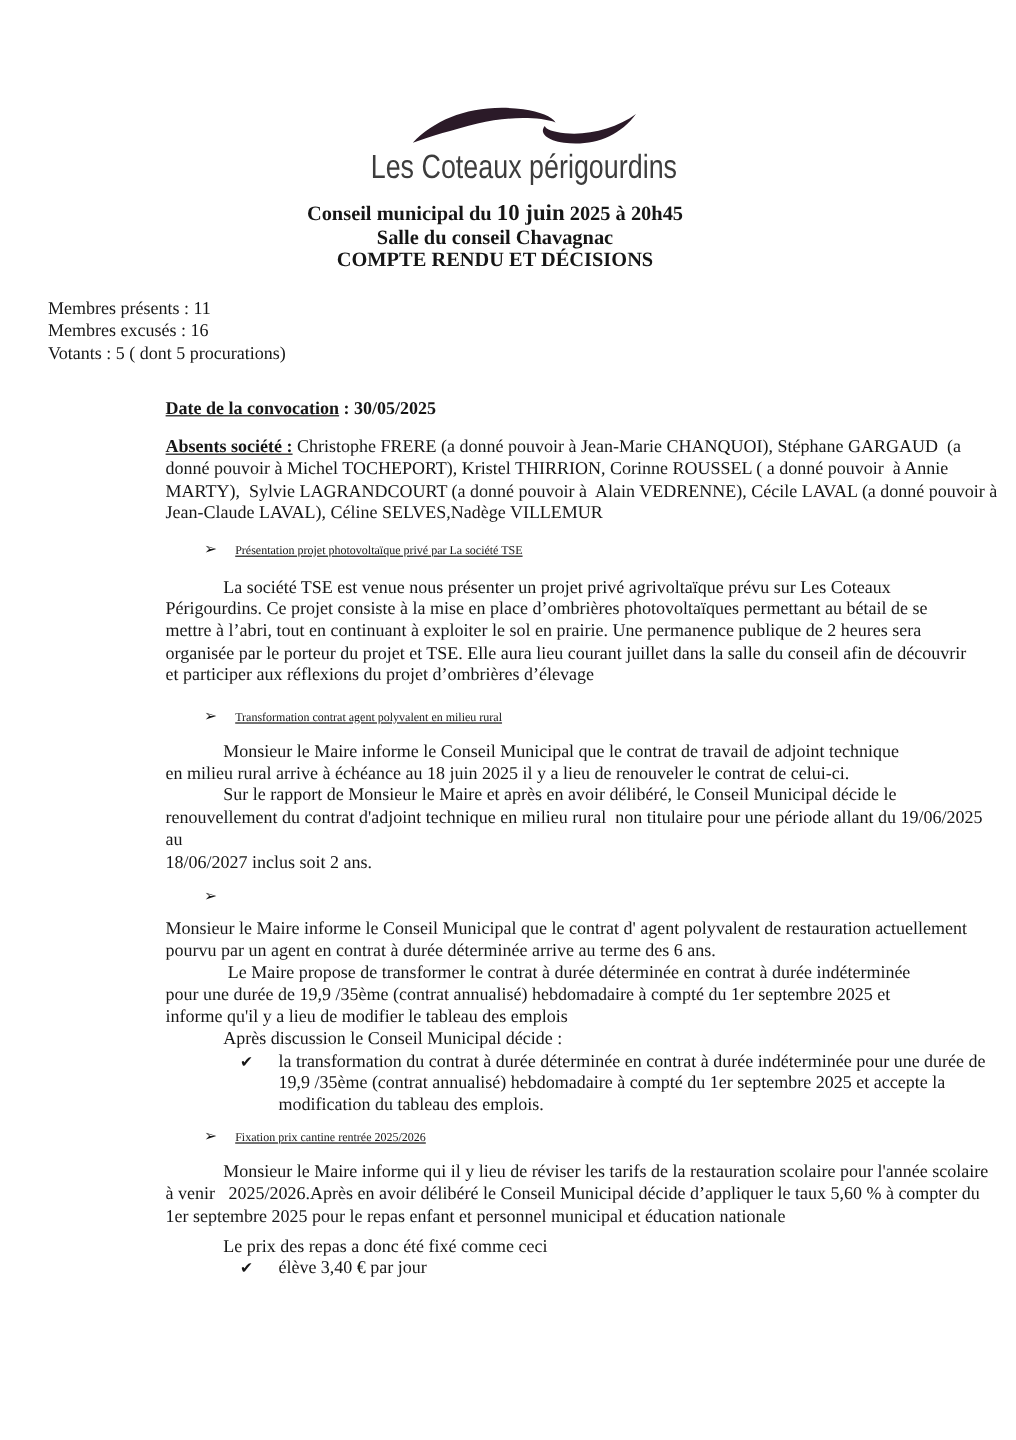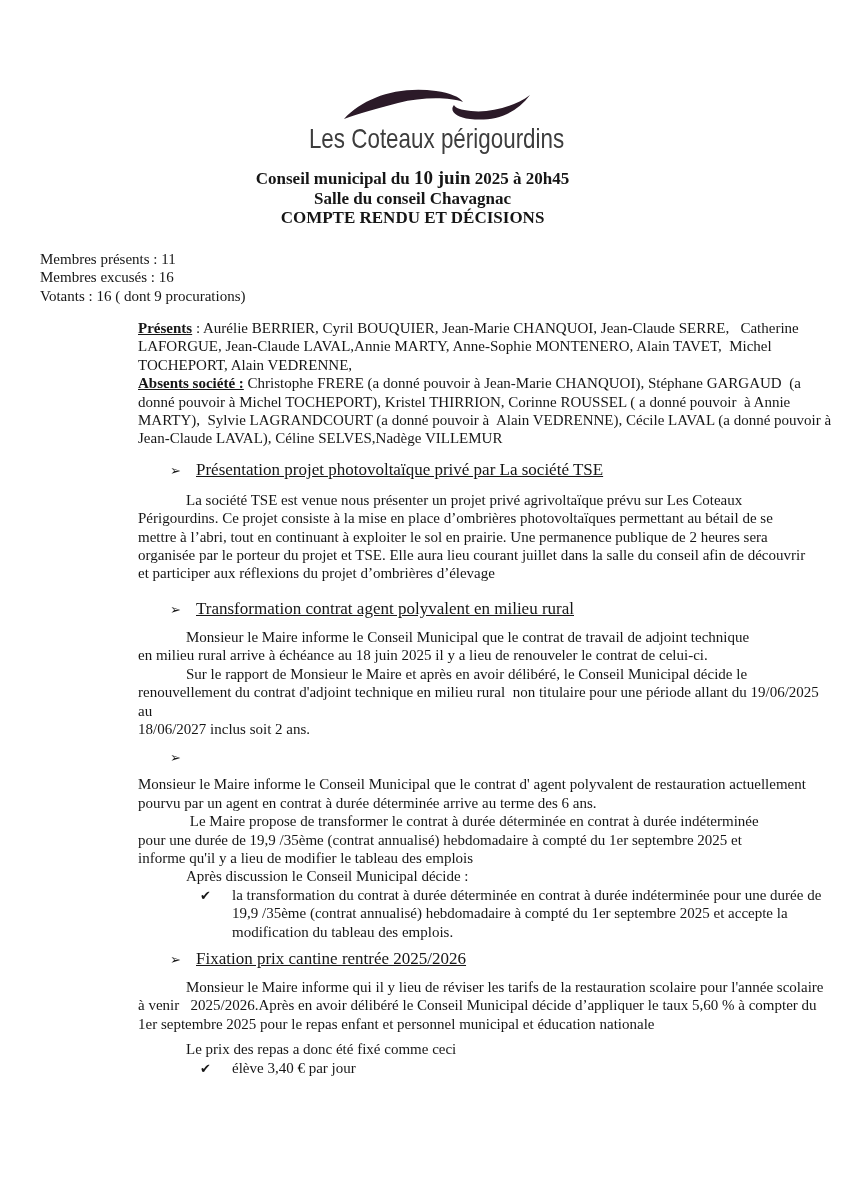--- a/index.html
+++ b/index.html
@@ -57,21 +57,21 @@
   .participants-block { margin-top: 14px; }
   .secretary { margin-top: 15px; line-height: 18.4px; }
 
   
   .heading { display: flex; align-items: baseline; margin-left: 32px; }
   .hglyph {
     width: 26px; flex: none;
     font-family: "DejaVu Sans", sans-serif;
     font-size: 13px;
   }
-  .htext { text-decoration: underline; font-size: 17px; line-height: 19px; }
+  .htext { text-decoration: underline; font-size: 10px; line-height: 19px; }
 
   .check-item { display: flex; margin-left: 62px; line-height: 18.4px; }
   .cglyph {
     width: 32px; flex: none;
     font-family: "DejaVu Sans", sans-serif;
     font-size: 13px;
     padding-top: 1px;
   }
   .ctext { white-space: pre-wrap; }
 
@@ -96,30 +96,28 @@
 
   <div class="title-block">
     <div><span>Conseil municipal du </span><span class="title-date">10 juin</span><span> 2025 à 20h45</span></div>
     <div>Salle du conseil Chavagnac</div>
     <div>COMPTE RENDU ET DÉCISIONS</div>
   </div>
 
   <div class="attendance">
     <div>Membres présents : 11</div>
     <div>Membres excusés : 16</div>
-    <div>Votants : 16 ( dont 9 procurations)</div>
+    <div>Votants : 5 ( dont 5 procurations)</div>
   </div>
 
   <div class="content">
 
+    <div class="convocation"><span class="ulabel">Date de la convocation</span><span> : 30/05/2025</span></div>
 
     <div class="participants-block">
-      <p class="para"><span class="plabel">Présents</span><span> : Aurélie BERRIER, Cyril BOUQUIER, Jean-Marie CHANQUOI, Jean-Claude SERRE,   Catherine
-LAFORGUE, Jean-Claude LAVAL,Annie MARTY, Anne-Sophie MONTENERO, Alain TAVET,  Michel
-TOCHEPORT, Alain VEDRENNE,</span></p>
       <p class="para"><span class="plabel">Absents société :</span><span> Christophe FRERE (a donné pouvoir à Jean-Marie CHANQUOI), Stéphane GARGAUD  (a
 donné pouvoir à Michel TOCHEPORT), Kristel THIRRION, Corinne ROUSSEL ( a donné pouvoir  à Annie
 MARTY),  Sylvie LAGRANDCOURT (a donné pouvoir à  Alain VEDRENNE), Cécile LAVAL (a donné pouvoir à
 Jean-Claude LAVAL), Céline SELVES,Nadège VILLEMUR</span></p>
     </div>
 
 
     <div>
       <div class="heading mt12">
         <span class="hglyph">➢</span>

